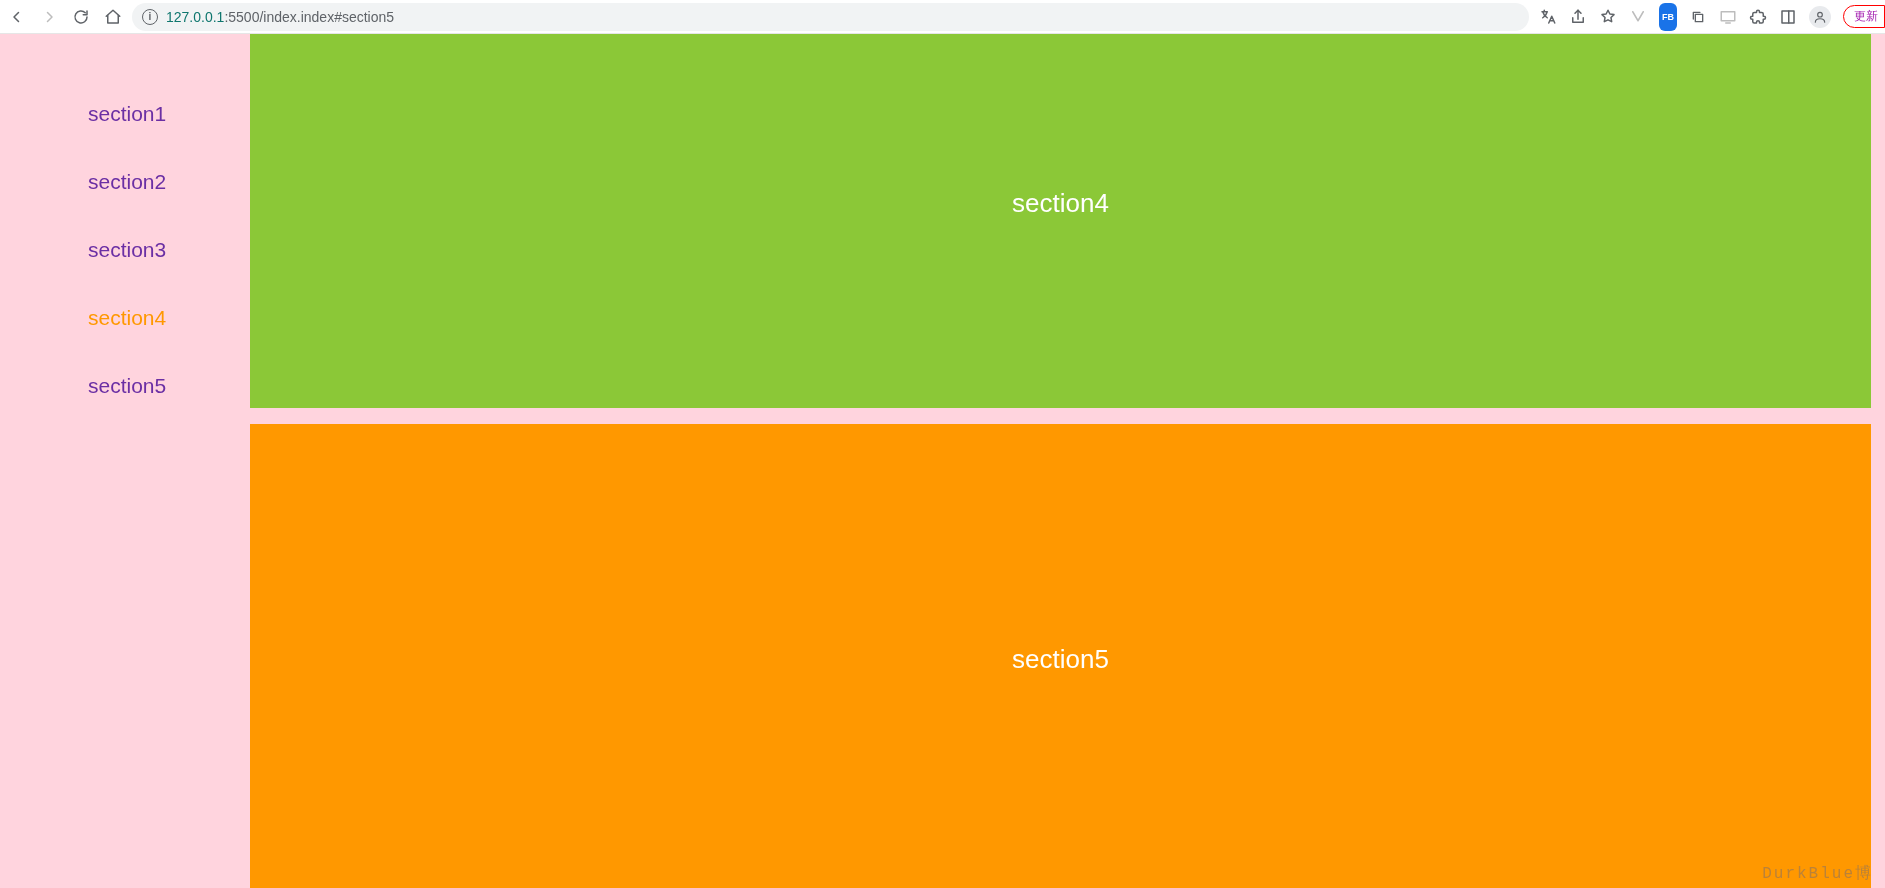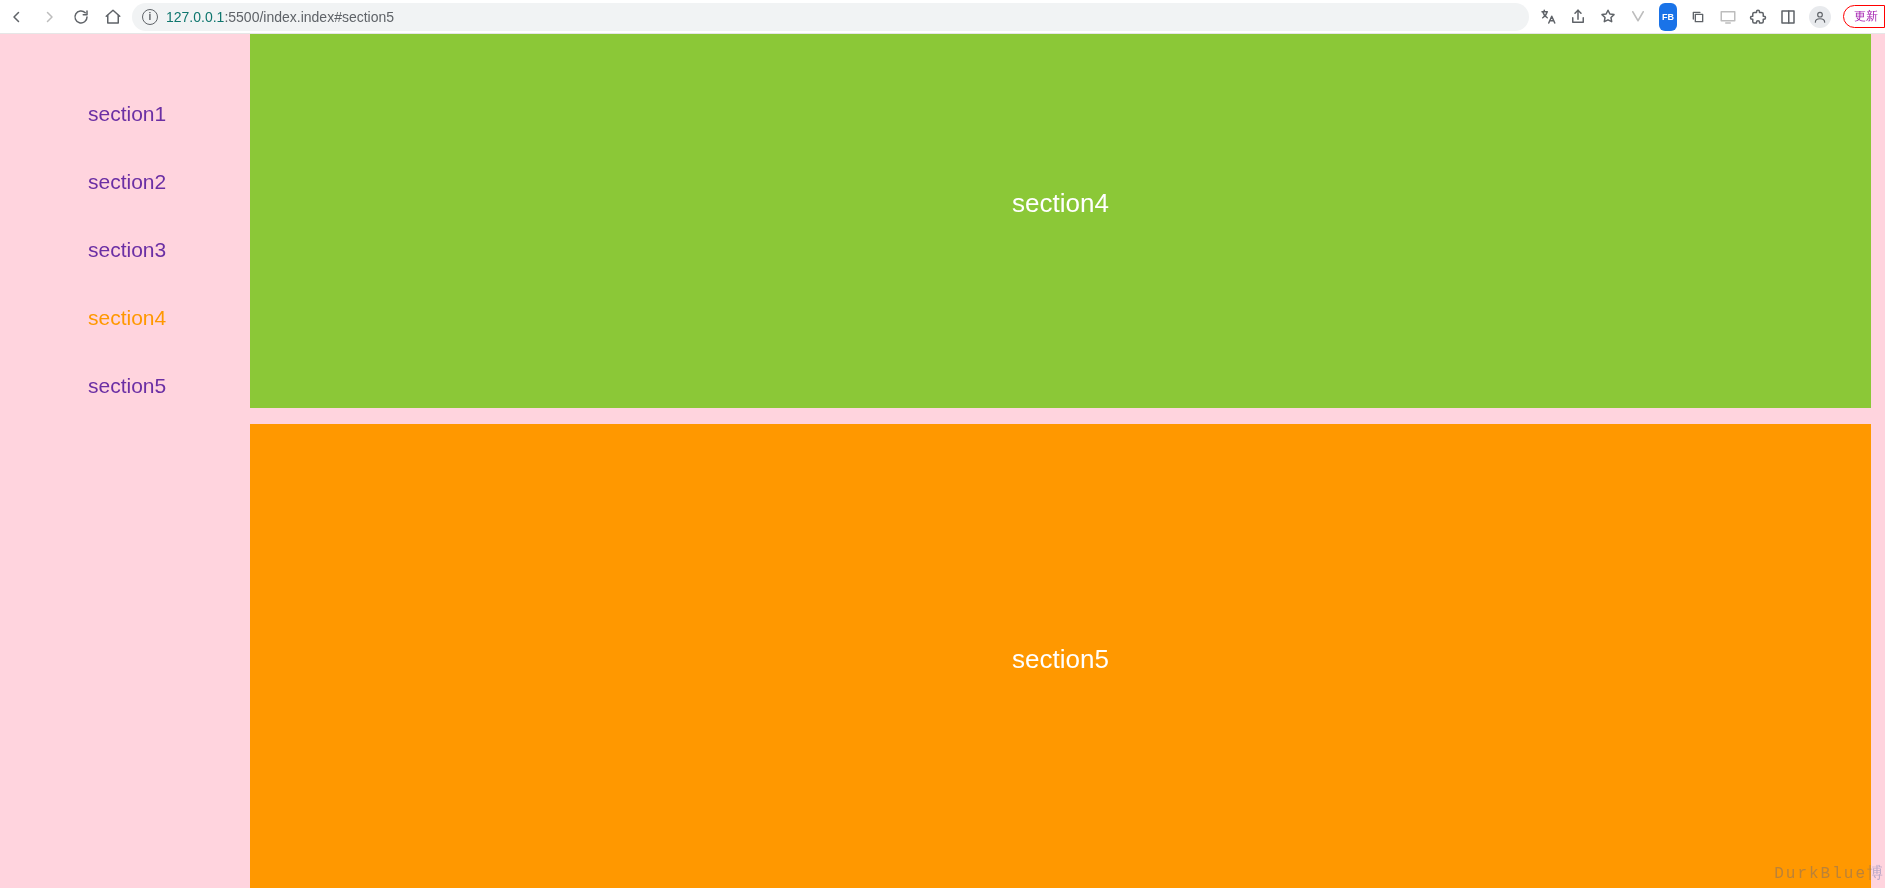--- a/index.html
+++ b/index.html
@@ -112,21 +112,21 @@
     align-items: center;
     justify-content: center;
     color: #fff;
     font-size: 26px;
   }
   .panel.sec4 { top: -36px; background: #8bc837; }
   .panel.sec5 { top: 390px; height: 470px; background: #ff9800; }
 
   .watermark {
     position: absolute;
-    right: 0; bottom: 4px;
+    right: 12px; bottom: 4px;
     color: rgba(60,90,160,.35);
     font-size: 16px;
     font-family: "Courier New", monospace;
     letter-spacing: 2px;
     pointer-events: none;
   }
 
   
   svg { stroke: currentColor; fill: none; stroke-width: 2; stroke-linecap: round; stroke-linejoin: round; }
 </style>

